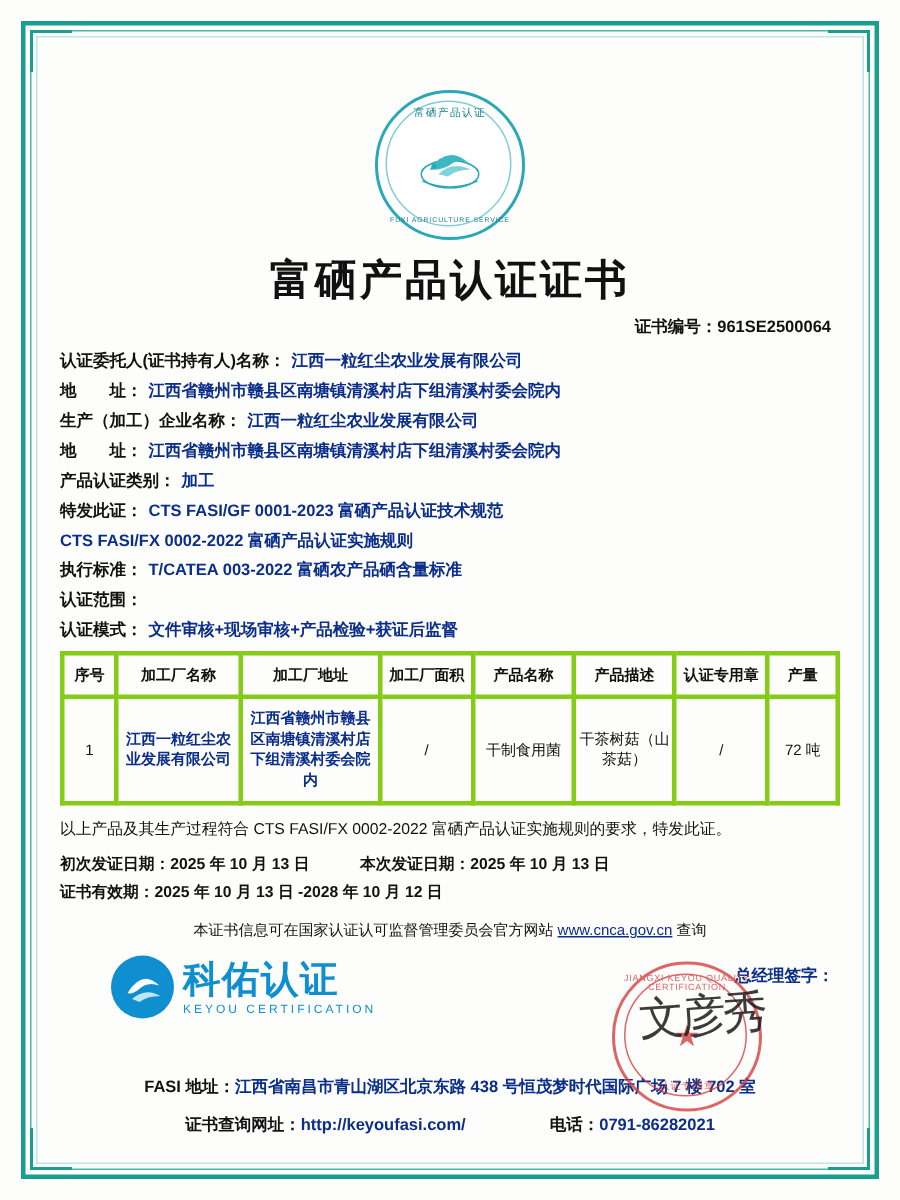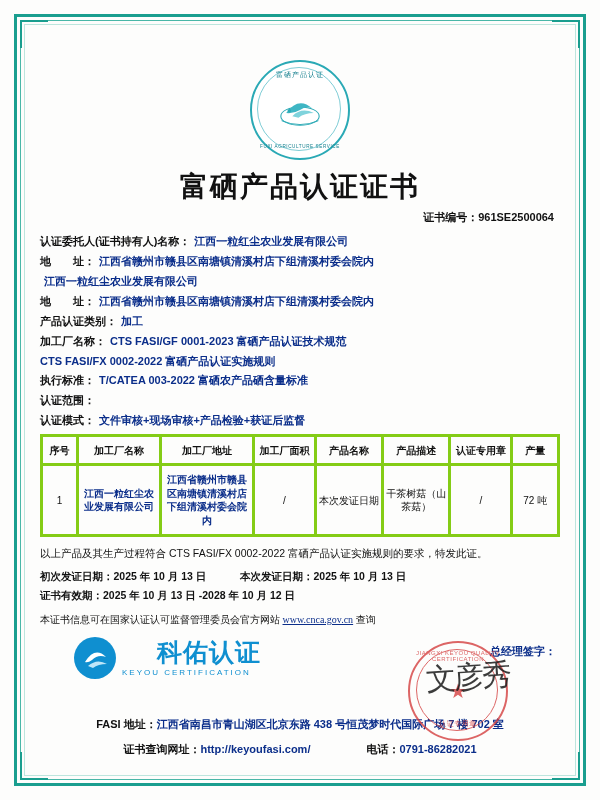--- a/index.html
+++ b/index.html
@@ -186,23 +186,23 @@
   }
   .dates {
     font-size: 10.5px;
     margin-top: 5px;
     line-height: 1.8;
     font-weight: bold;
   }
   .dates .pair { display: flex; }
   .dates .c1 { width: 200px; }
   .verify {
+    text-align: center;
     font-size: 10px;
     margin-top: 8px;
-    font-family: Liberation Serif, serif;
   }
   .verify .link { color: #0b2e8a; text-decoration: underline; }
 
   
   .footer-row {
     display: flex;
     align-items: flex-start;
     margin-top: 10px;
     height: 74px;
     position: relative;
@@ -223,21 +223,20 @@
     justify-content: center;
   }
   .ky-mark svg { display: block; }
   .ky-text-cn {
     font-size: 25px;
     font-weight: bold;
     color: #0f8fd0;
     letter-spacing: 1px;
     line-height: 1;
     font-family: "DejaVu Sans", "Liberation Sans", sans-serif;
-    margin-left: 35px;
   }
   .ky-text-en {
     font-size: 8px;
     color: #0f8fd0;
     letter-spacing: 2px;
     margin-top: 3px;
   }
   .company-block {
     position: absolute;
     right: 4px; top: 4px;
@@ -361,35 +360,36 @@
         <span class="lbl">认证委托人(证书持有人)名称：</span>
         <span class="val">江西一粒红尘农业发展有限公司</span>
       </div>
 
       <div class="row">
         <span class="lbl">地　　址：</span>
         <span class="val">江西省赣州市赣县区南塘镇清溪村店下组清溪村委会院内</span>
       </div>
 
       <div class="row">
+        <span class="lbl">生产（加工）企业名称：</span>
         <span class="val">江西一粒红尘农业发展有限公司</span>
       </div>
 
       <div class="row">
         <span class="lbl">地　　址：</span>
         <span class="val">江西省赣州市赣县区南塘镇清溪村店下组清溪村委会院内</span>
       </div>
 
       <div class="row">
         <span class="lbl">产品认证类别：</span>
         <span class="val">加工</span>
       </div>
 
       <div class="row">
-        <span class="lbl">加工厂名称：</span>
+        <span class="lbl">特发此证：</span>
         <span class="val">CTS FASI/GF 0001-2023 富硒产品认证技术规范</span>
       </div>
       <div class="sub-row">CTS FASI/FX 0002-2022 富硒产品认证实施规则</div>
 
       <div class="row">
         <span class="lbl">执行标准：</span>
         <span class="val">T/CATEA 003-2022 富硒农产品硒含量标准</span>
       </div>
 
       <div class="row">
@@ -414,21 +414,21 @@
           <th style="width:12%">认证专用章</th>
           <th style="width:9%">产量</th>
         </tr>
       </thead>
       <tbody>
         <tr>
           <td class="plain">1</td>
           <td>江西一粒红尘农业发展有限公司</td>
           <td>江西省赣州市赣县区南塘镇清溪村店下组清溪村委会院内</td>
           <td class="plain">/</td>
-          <td class="plain">本次发证日期</td>
+          <td class="plain">干制食用菌</td>
           <td class="plain">干茶树菇（山茶菇）</td>
           <td class="plain">/</td>
           <td class="plain">72 吨</td>
         </tr>
       </tbody>
     </table>
 
     <div class="statement">以上产品及其生产过程符合 CTS FASI/FX 0002-2022 富硒产品认证实施规则的要求，特发此证。</div>
 
     <div class="dates">

